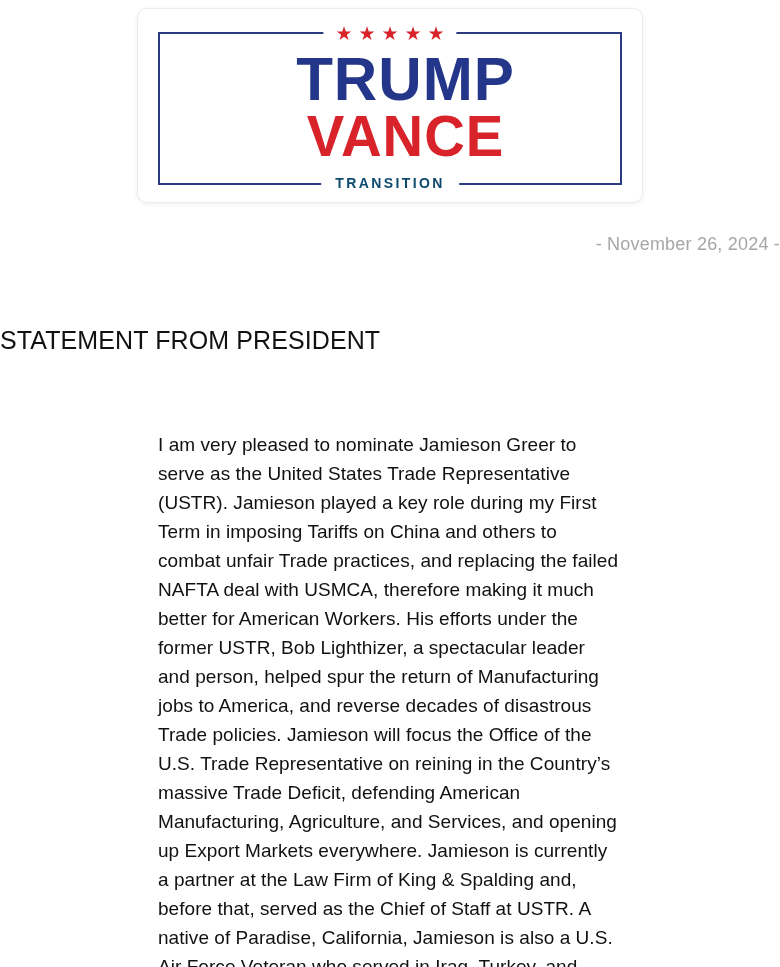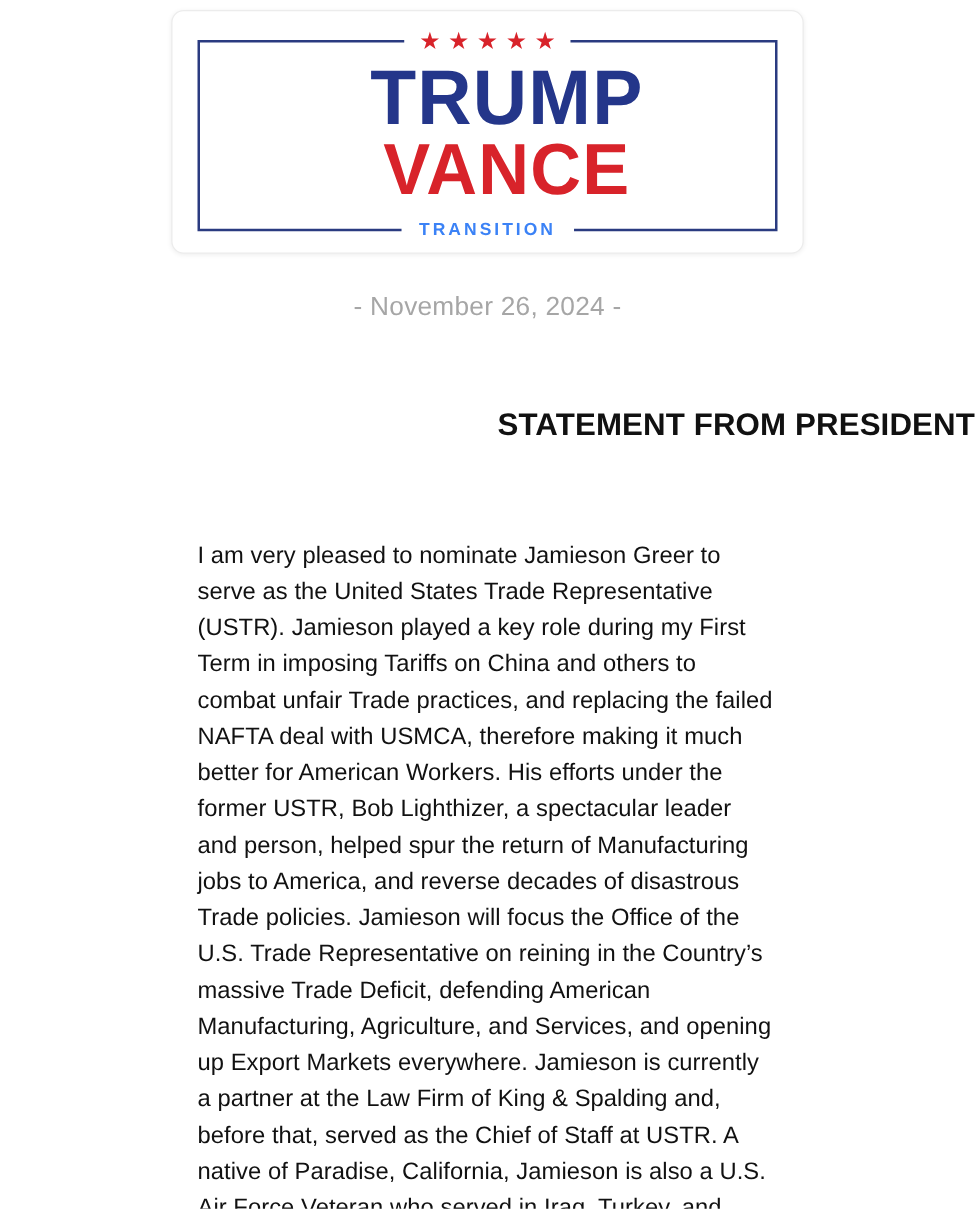--- a/index.html
+++ b/index.html
@@ -90,52 +90,52 @@
   }
 
   
   .transition {
     position: absolute;
     bottom: -10px;
     left: 50%;
     transform: translateX(-50%);
     background: #ffffff;
     padding: 0 14px;
-    color: #3b82f6;
+    color: #0c4a6e;
     font-size: 14px;
     font-weight: bold;
     letter-spacing: 2.4px;
     line-height: 19px;
     white-space: nowrap;
     text-align: right;
   }
 
   
   .date-line {
     position: absolute;
     left: 0;
     right: 0;
     top: 234px;
-    text-align: center;
+    text-align: right;
     color: #a6a6a6;
-    font-size: 21px;
+    font-size: 18px;
     letter-spacing: 0.2px;
   }
 
   
   .headline {
     position: absolute;
     left: 0;
     right: 0;
     top: 324px;
-    text-align: right;
+    text-align: left;
     color: #111111;
     font-size: 25px;
     line-height: 32px;
-    font-weight: bold;
+    font-weight: normal;
     letter-spacing: 0.1px;
   }
   .headline span { display: block; }
 
   
   .body-copy {
     position: absolute;
     left: 158px;
     top: 430px;
     width: 464px;

